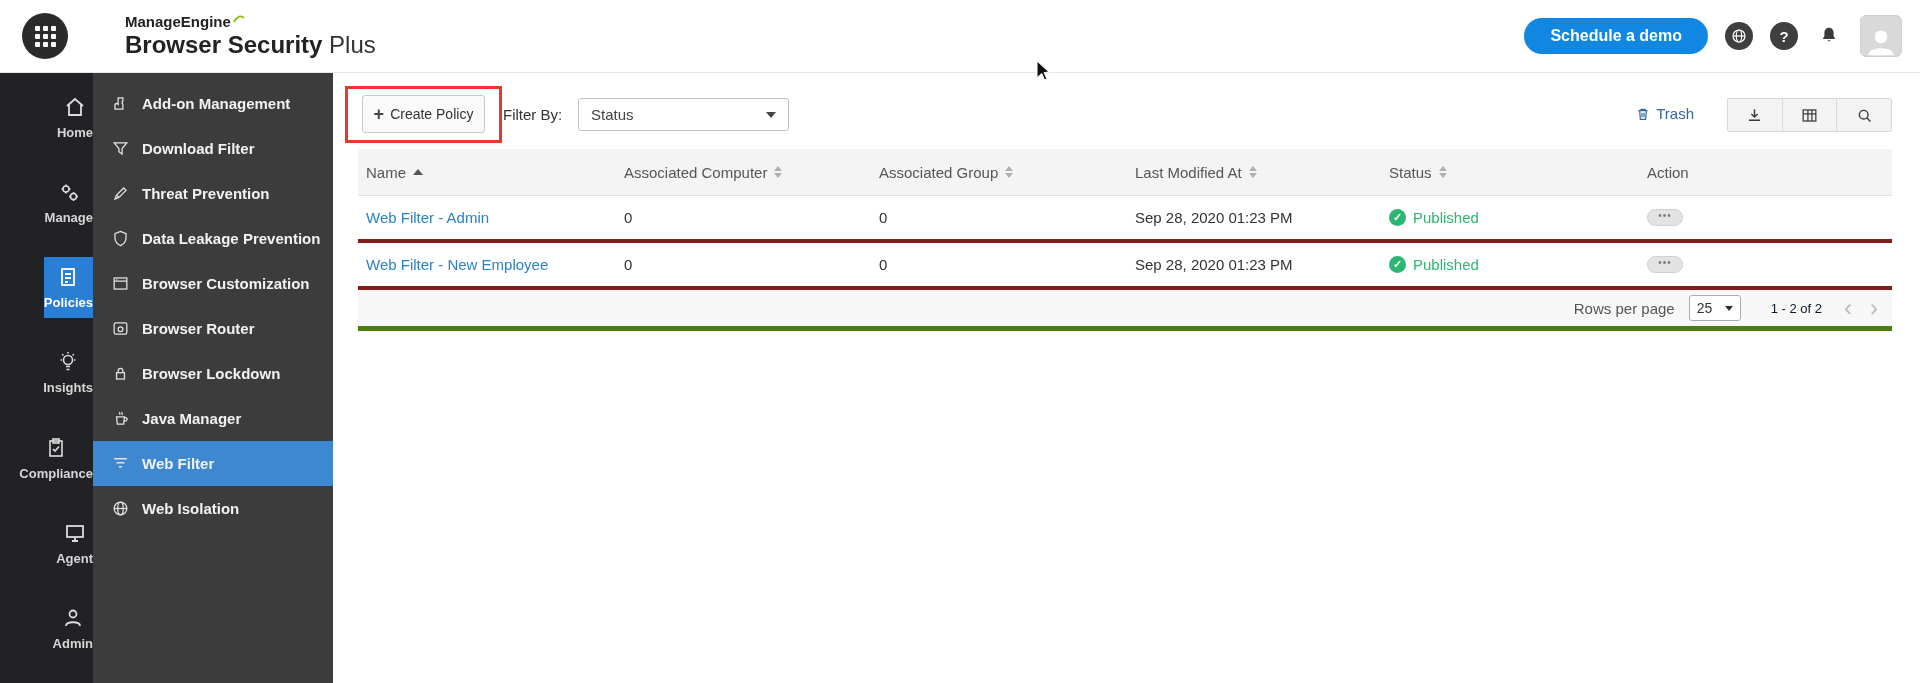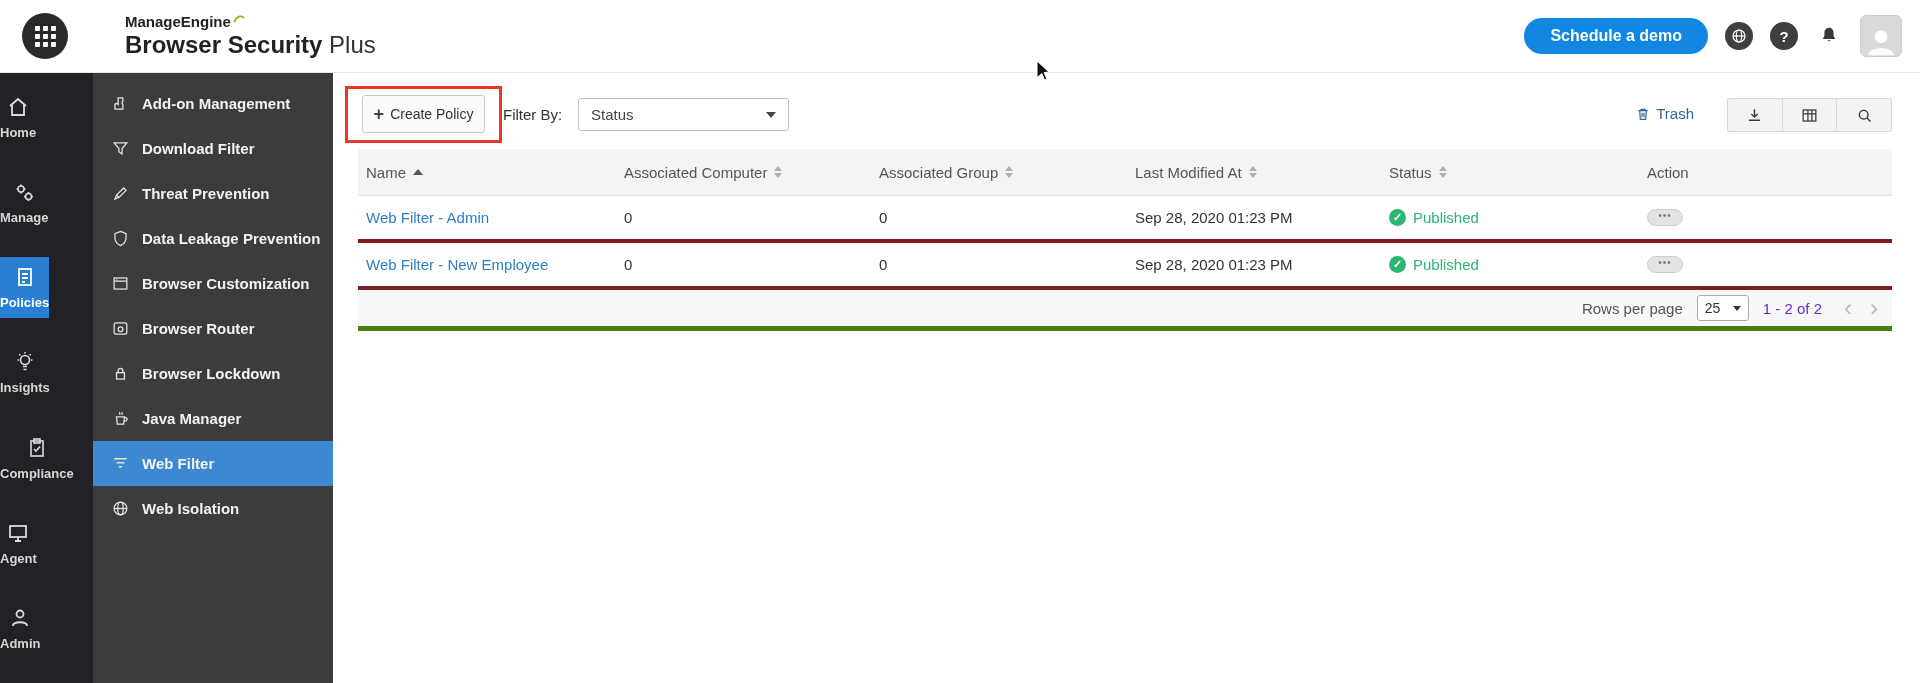--- a/index.html
+++ b/index.html
@@ -22,21 +22,21 @@
   .demo-btn { background:#1287e2; color:#fff; border:none; border-radius:18px; height:36px; padding:0 26px;
               font-size:16px; font-weight:bold; font-family:inherit; cursor:pointer; }
   .circle-icon { width:28px; height:28px; border-radius:50%; background:#3f3f3f; color:#fff;
                  display:flex; align-items:center; justify-content:center; font-size:15px; font-weight:bold; cursor:pointer; }
   .bell-wrap { width:28px; height:28px; display:flex; align-items:center; justify-content:center; cursor:pointer; }
   .avatar { width:42px; height:42px; border-radius:6px; background:#d9d9d9; overflow:hidden;
             display:flex; align-items:flex-end; justify-content:center; cursor:pointer; border:1px solid #cfcfcf; }
 
   
   .rail { position:absolute; left:0; top:73px; width:93px; bottom:0; background:#222226; display:flex;
-          flex-direction:column; align-items:flex-start; padding-top:14px; }
+          flex-direction:column; align-items:flex-end; padding-top:14px;padding-left:20px; }
   .rail-item { height:62px; margin-bottom:24px; display:flex; flex-direction:column; align-items:center;
                justify-content:center; gap:6px; color:#d6d6d6; cursor:pointer; }
   .rail-item svg { width:24px; height:24px; stroke:#dcdcdc; }
   .rail-item .rail-label { font-size:13px; font-weight:bold; }
   .rail-item.active { background:#2a7fd4; color:#fff; }
   .rail-item.active svg { stroke:#fff; }
 
   
   .subnav { position:absolute; left:93px; top:73px; width:240px; bottom:0; background:#3c3c3c; padding-top:8px; }
   .subnav-item { height:45px; display:flex; align-items:center; gap:12px; padding-left:18px; color:#f2f2f2;
@@ -94,21 +94,21 @@
   .more-btn { width:36px; height:17px; border-radius:9px; background:#e3e3e3; border:1px solid #cfcfcf;
               color:#777; font-size:10px; letter-spacing:1px; display:flex; align-items:center;
               justify-content:center; cursor:pointer; padding-bottom:4px; }
   .tfoot { height:41px; background:#f7f7f7; border-bottom:5px solid #4d7c0f; display:flex; align-items:center;
            justify-content:flex-end; gap:14px; padding-right:14px; }
   .rpp-label { font-size:15px; color:#555; }
   .rpp-select { width:52px; height:26px; border:1px solid #aeaeae; border-radius:3px; background:#fff;
                 display:flex; align-items:center; padding:0 7px; font-size:14px; color:#333; cursor:pointer; }
   .rpp-select .chev { margin-left:auto; width:0; height:0; border-left:4px solid transparent;
                       border-right:4px solid transparent; border-top:5px solid #333; }
-  .range-text { font-size:15px; color:#6d28d9; }
+  .range-text { font-size:13px; color:#0f172a; margin-left:16px; }
   .pager { display:flex; gap:18px; margin-left:8px; }
   .pager .pg { font-size:24px; color:#b9b9b9; line-height:20px; cursor:pointer; user-select:none; }
 
   .cursor { position:absolute; left:1036px; top:60px; z-index:20; pointer-events:none; }
 </style>
 </head>
 <body>
 
 <div class="app">
 

